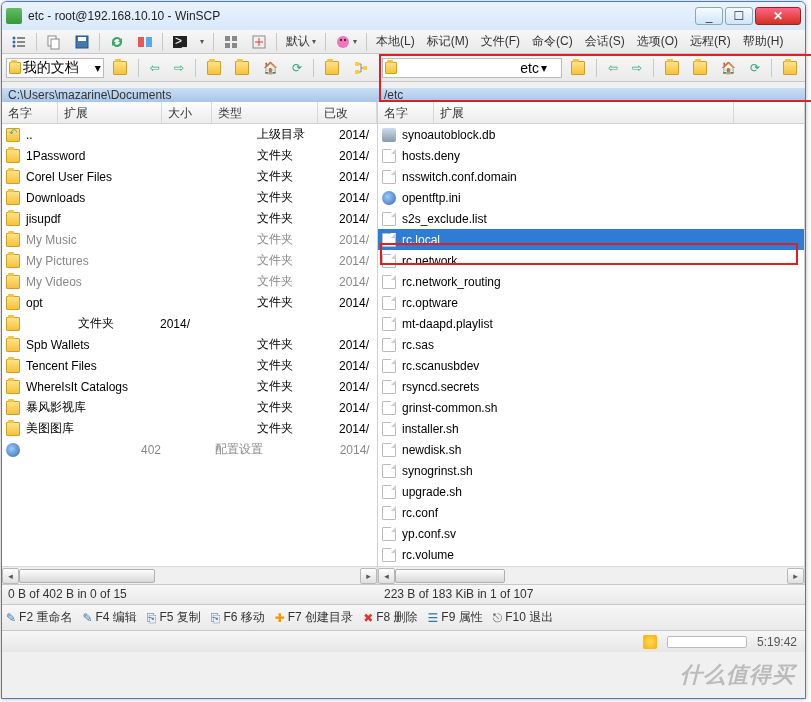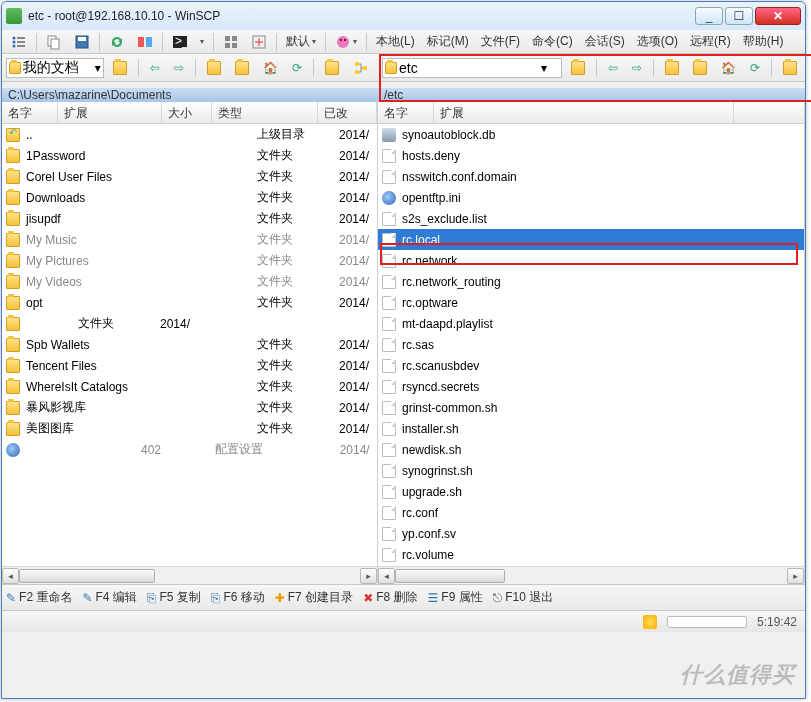--- a/index.html
+++ b/index.html
@@ -207,21 +207,21 @@
             <rect x="2" y="2" width="4" height="4" fill="#fc3"></rect>
             <rect x="2" y="10" width="4" height="4" fill="#fc3"></rect>
             <rect x="10" y="6" width="4" height="4" fill="#fc3"></rect>
             <path d="M6 4h2v8H6M8 8h2" stroke="#888" fill="none"></path>
           </svg>
         </span>
     </div>
     <div class="nav-half right">
       <div class="combo" style="min-width:180px">
         <span class="ico fldr tiny"></span>
-        <input style="width: 140px;" value="etc">
+        <input style="width: 140px; text-align: right;" value="etc">
         <span class="dd">▾</span>
       </div>
       <span class="mbtn">
           <span class="ico fldr small"></span>
         </span>
       <span class="sep"></span>
       <span class="mbtn" style="color:#3a7">⇦</span>
       <span class="mbtn" style="color:#3a7">⇨</span>
       <span class="sep"></span>
       <span class="mbtn">
@@ -474,20 +474,24 @@
       <div class="hscroll">
         <div class="btn">◂</div>
         <div class="track">
             <div class="thumb" style="left:0;width:28%"></div>
           </div>
         <div class="btn">▸</div>
       </div>
     </div>
   </div>
 
+  <div class="statusbar">
+    <div class="sh left">0 B of 402 B in 0 of 15</div>
+    <div class="sh">223 B of 183 KiB in 1 of 107</div>
+  </div>
 
   <div class="fkeys" id="fkeys">
       <span class="fkey">
         <span style="color: rgb(51, 119, 170);">✎</span>
         <span>F2 重命名</span>
       </span>
       <span class="fkey">
         <span style="color: rgb(51, 119, 170);">✎</span>
         <span>F4 编辑</span>
       </span>

